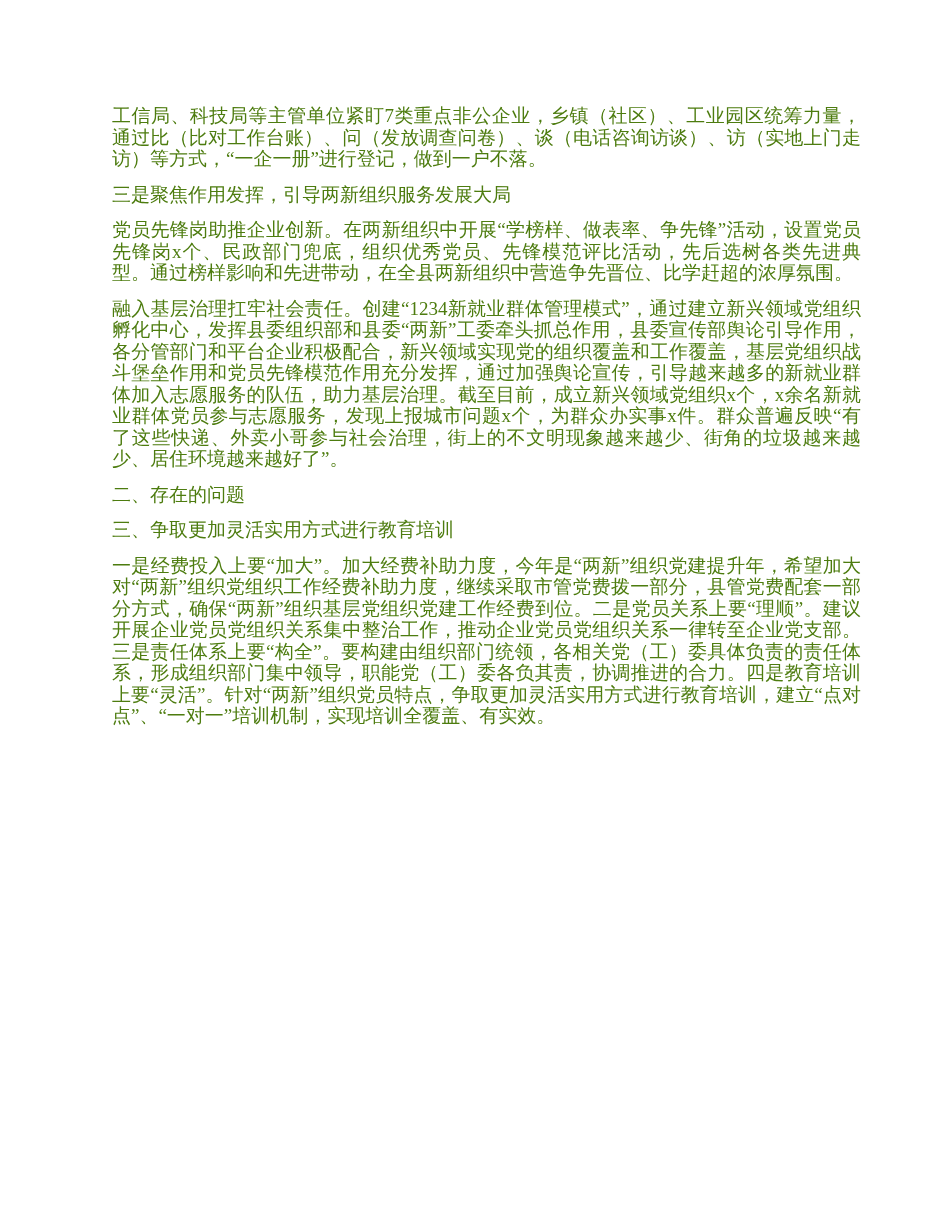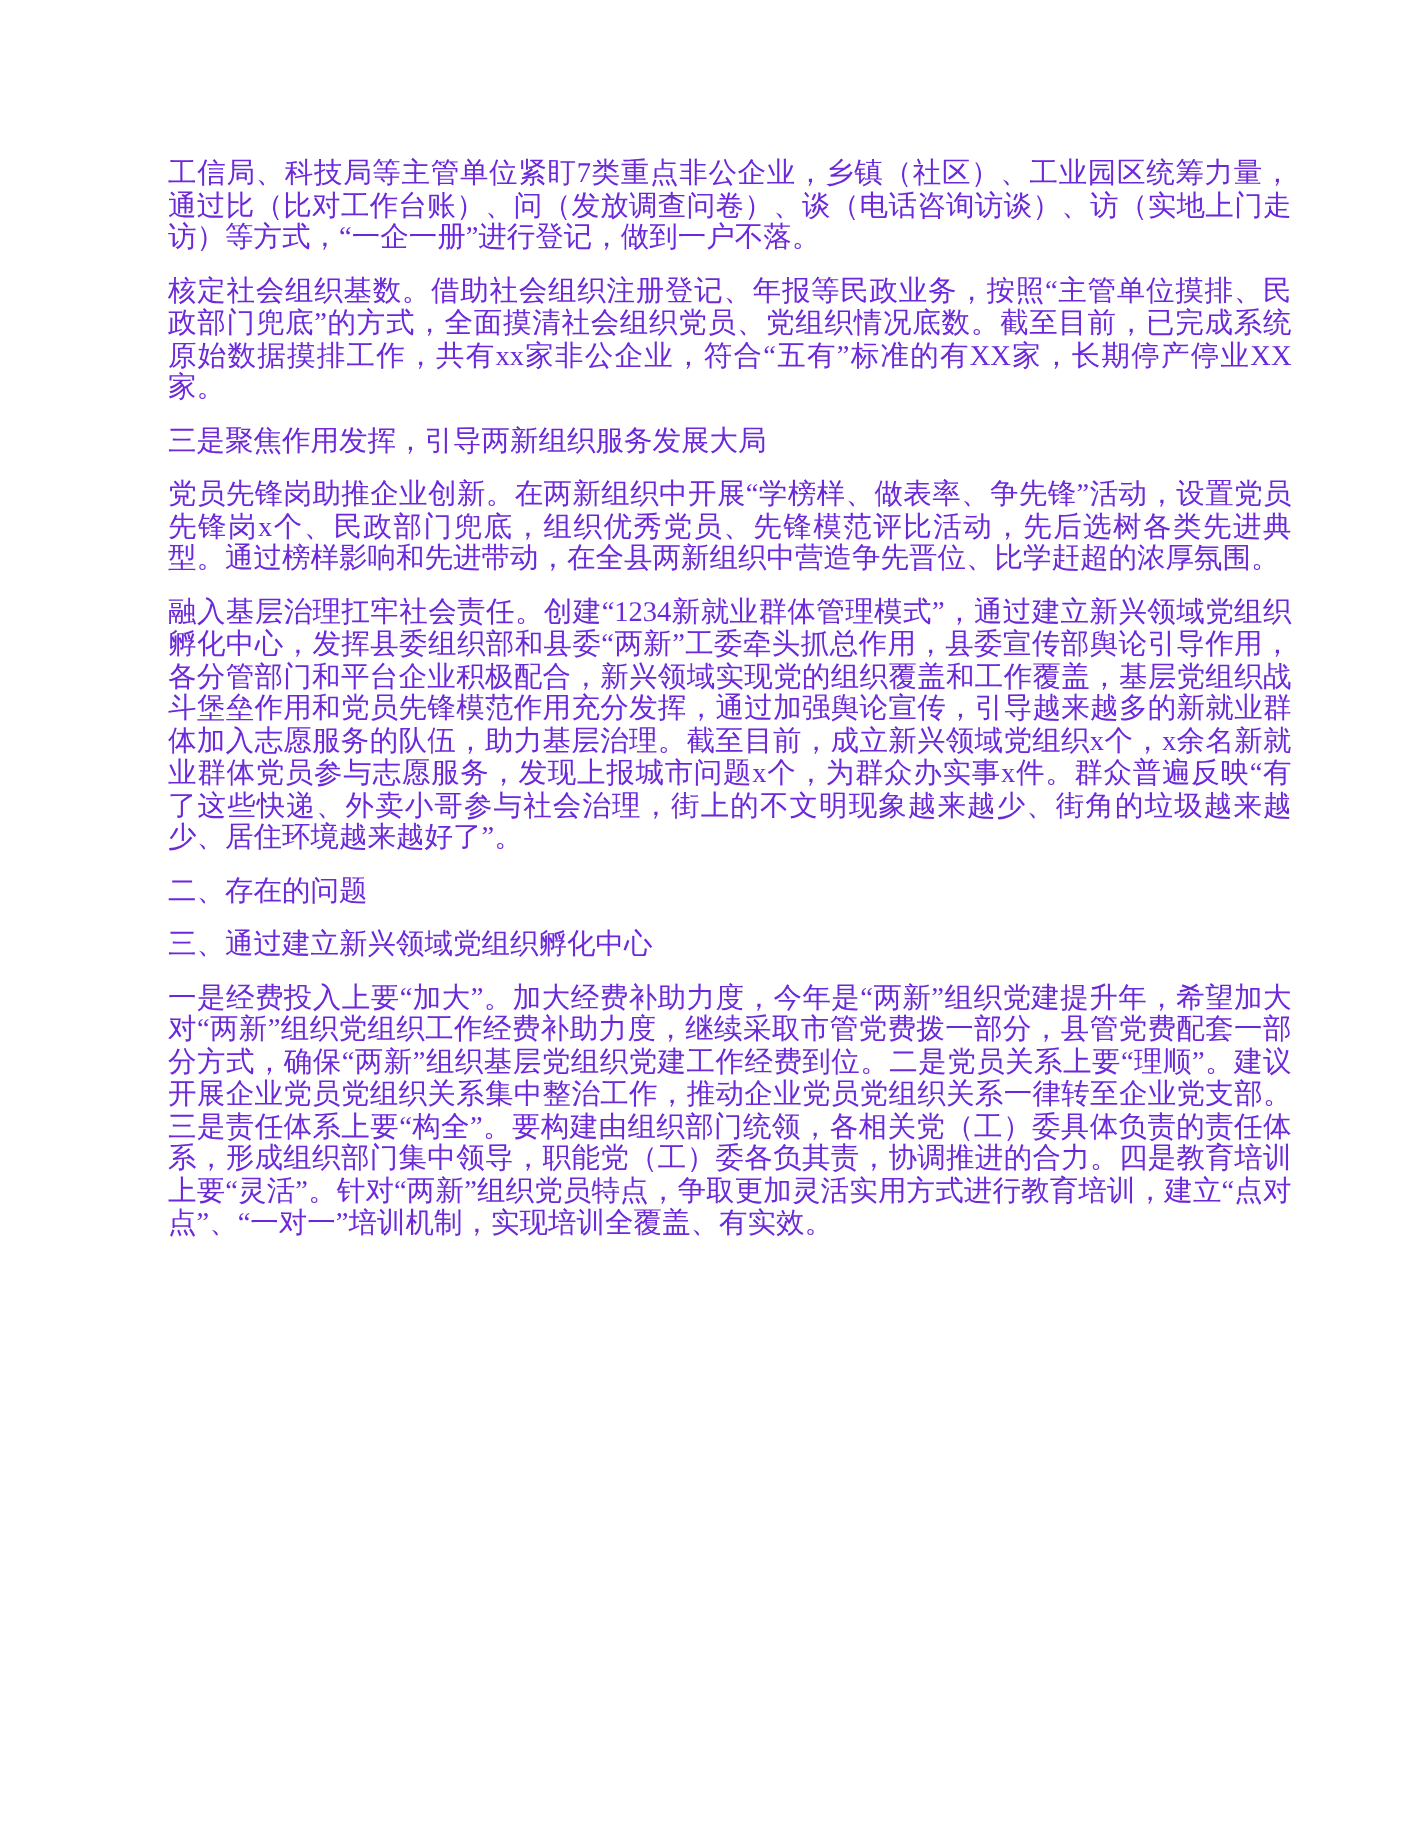--- a/index.html
+++ b/index.html
@@ -31,23 +31,22 @@
     padding: 0;
   }
   .doc-body b {
     font-weight: normal;
   }
 </style>
 </head>
 <body>
 
 <div class="page">
-  <div class="doc-body" style="color: #6d28d9;">
+  <div class="doc-body" style="color: #4d7c0f;">
       <p><span>工信局、科技局等主管单位紧盯7类重点非公企业，乡镇（社区）、工业园区统筹力量，通过比（比对工作台账）、问（发放调查问卷）、谈（电话咨询访谈）、访（实地上门走访）等方式，“一企一册”进行登记，做到一户不落。</span></p>
-      <p><span>核定社会组织基数。借助社会组织注册登记、年报等民政业务，按照“主管单位摸排、民政部门兜底”的方式，全面摸清社会组织党员、党组织情况底数。截至目前，已完成系统原始数据摸排工作，共有xx家非公企业，符合“五有”标准的有XX家，长期停产停业XX家。</span></p>
       <p><b>三是</b><span>聚焦作用发挥，引导两新组织服务发展大局</span></p>
       <p><span>党员先锋岗助推企业创新。在两新组织中开展“学榜样、做表率、争先锋”活动，设置党员先锋岗x个、民政部门兜底，组织优秀党员、先锋模范评比活动，先后选树各类先进典型。通过榜样影响和先进带动，在全县两新组织中营造争先晋位、比学赶超的浓厚氛围。</span></p>
       <p><span>融入基层治理扛牢社会责任。创建“1234新就业群体管理模式”，通过建立新兴领域党组织孵化中心，发挥县委组织部和县委“两新”工委牵头抓总作用，县委宣传部舆论引导作用，各分管部门和平台企业积极配合，新兴领域实现党的组织覆盖和工作覆盖，基层党组织战斗堡垒作用和党员先锋模范作用充分发挥，通过加强舆论宣传，引导越来越多的新就业群体加入志愿服务的队伍，助力基层治理。截至目前，成立新兴领域党组织x个，x余名新就业群体党员参与志愿服务，发现上报城市问题x个，为群众办实事x件。群众普遍反映“有了这些快递、外卖小哥参与社会治理，街上的不文明现象越来越少、街角的垃圾越来越少、居住环境越来越好了”。</span></p>
       <p><span>二、存在的问题</span></p>
-      <p><span>三、通过建立新兴领域党组织孵化中心</span></p>
+      <p><span>三、争取更加灵活实用方式进行教育培训</span></p>
       <p><b>一是</b><span>经费投入上要“加大”。加大经费补助力度，今年是“两新”组织党建提升年，希望加大对“两新”组织党组织工作经费补助力度，继续采取市管党费拨一部分，县管党费配套一部分方式，确保“两新”组织基层党组织党建工作经费到位。</span><b>二是</b><span>党员关系上要“理顺”。建议开展企业党员党组织关系集中整治工作，推动企业党员党组织关系一律转至企业党支部。</span><b>三是</b><span>责任体系上要“构全”。要构建由组织部门统领，各相关党（工）委具体负责的责任体系，形成组织部门集中领导，职能党（工）委各负其责，协调推进的合力。</span><b>四是</b><span>教育培训上要“灵活”。针对“两新”组织党员特点，争取更加灵活实用方式进行教育培训，建立“点对点”、“一对一”培训机制，实现培训全覆盖、有实效。</span></p>
     </div>
 </div>
 
 </body></html>

